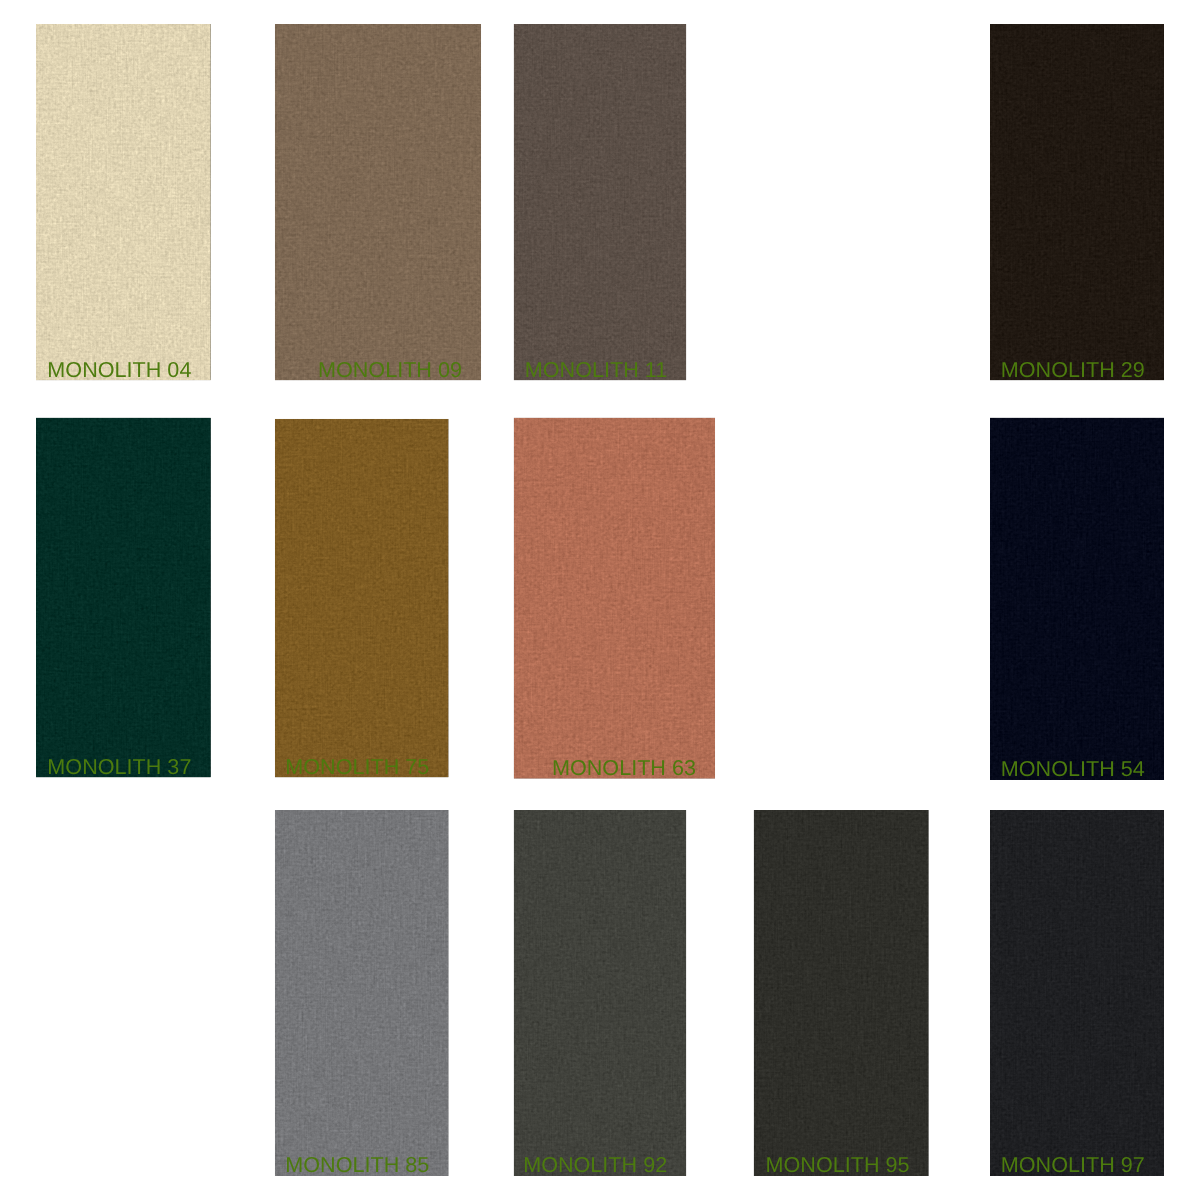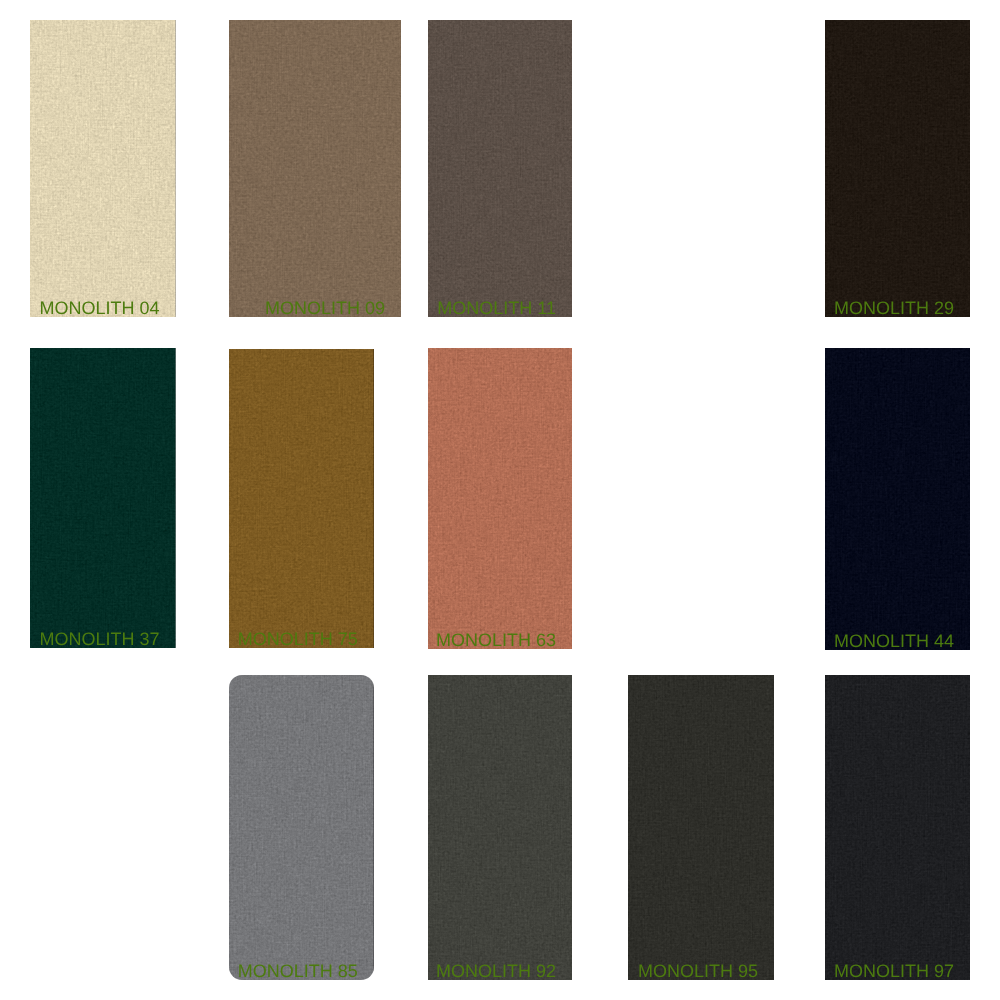--- a/index.html
+++ b/index.html
@@ -235,33 +235,33 @@
         <rect width="100%" height="100%" fill="#032e26" filter="url(#weave5)"></rect>
       </svg>
       <span class="label">MONOLITH 37</span>
     </div>
     <div class="swatch" style="left: 229px; top: 349px; width: 144.75px; height: 299px;">
       <svg class="cloth" viewBox="0 0 145 299" preserveAspectRatio="none">
         <rect width="100%" height="100%" fill="#7d5b22" filter="url(#weave6)"></rect>
       </svg>
       <span class="label">MONOLITH 75</span>
     </div>
-    <div class="swatch" style="left: 428px; top: 348px; width: 144px; height: 301px;">
+    <div class="swatch" style="left: 428px; top: 348px; width: 144px; height: 301px; padding-left: 24px;">
       <svg class="cloth" viewBox="0 0 144 301" preserveAspectRatio="none">
         <rect width="100%" height="100%" fill="#b26d54" filter="url(#weave7)"></rect>
       </svg>
       <span class="label">MONOLITH 63</span>
     </div>
     <div class="swatch" style="left: 824.5px; top: 348px; width: 145.5px; height: 302px;">
       <svg class="cloth" viewBox="0 0 146 302" preserveAspectRatio="none">
         <rect width="100%" height="100%" fill="#05091a" filter="url(#weave9)"></rect>
       </svg>
-      <span class="label">MONOLITH 44</span>
-    </div>
-    <div class="swatch" style="left: 229px; top: 675px; width: 144.75px; height: 305px; border-radius: 13px;">
+      <span class="label">MONOLITH 54</span>
+    </div>
+    <div class="swatch" style="left: 229px; top: 675px; width: 144.75px; height: 305px;">
       <svg class="cloth" viewBox="0 0 145 305" preserveAspectRatio="none">
         <rect width="100%" height="100%" fill="#757679" filter="url(#weave11)"></rect>
       </svg>
       <span class="label">MONOLITH 85</span>
     </div>
     <div class="swatch" style="left: 428px; top: 675px; width: 144px; height: 305px;">
       <svg class="cloth" viewBox="0 0 144 305" preserveAspectRatio="none">
         <rect width="100%" height="100%" fill="#41423c" filter="url(#weave12)"></rect>
       </svg>
       <span class="label">MONOLITH 92</span>

